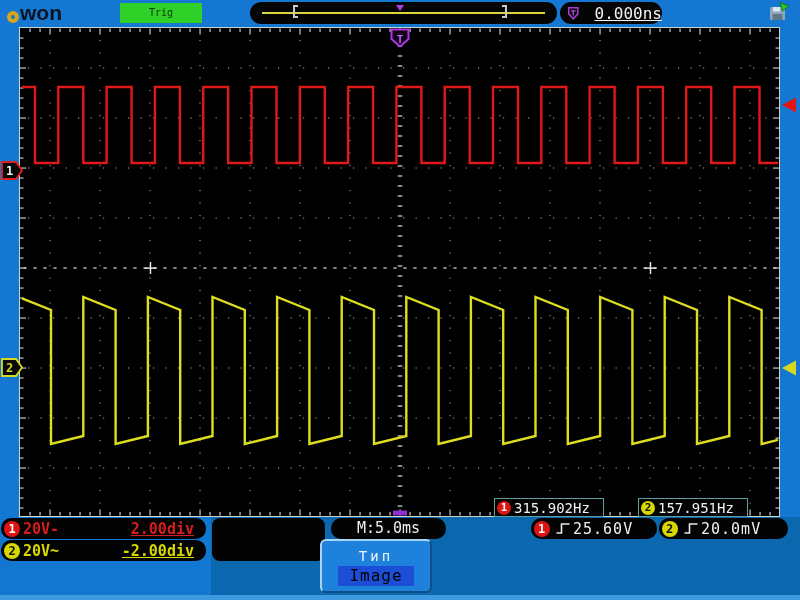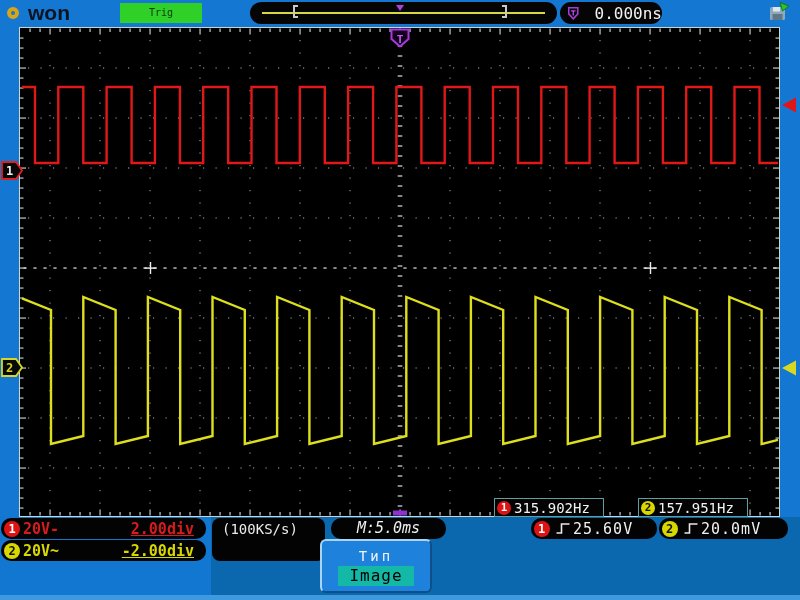--- a/index.html
+++ b/index.html
@@ -4,34 +4,34 @@
 <style>
   html,body{margin:0;padding:0;background:#222;}
   .stage{position:relative;width:800px;height:600px;background:#1477d2;overflow:hidden;
          font-family:"DejaVu Sans Mono","Liberation Mono",monospace;}
   .stage *{box-sizing:border-box;}
   .screen{position:absolute;left:19px;top:27px;width:761px;height:490px;background:#000;}
   #gfx{position:absolute;left:0;top:0;width:800px;height:600px;pointer-events:none;}
 
   
   .topbar{position:absolute;left:0;top:0;width:800px;height:27px;}
-  .logo{position:absolute;left:7px;top:2px;display:flex;align-items:center;gap:9px;}
+  .logo{position:absolute;left:7px;top:2px;display:flex;align-items:flex-end;gap:1px;}
   .logo-o{width:12px;height:12px;border:4px solid #d9a516;border-radius:50%;display:inline-block;}
   .logo-txt{font-family:"Liberation Sans",sans-serif;font-weight:bold;font-size:21px;line-height:21px;color:#0a1420;}
   .trig-badge{position:absolute;left:120px;top:3px;width:82px;height:20px;background:#2fd028;border-radius:0;
               color:#0c3a0c;font-size:10px;text-align:center;line-height:20px;}
   .trigpos{position:absolute;left:250px;top:2px;width:307px;height:22px;background:#050505;border-radius:11px;}
   .tp-line{position:absolute;left:12px;top:10px;width:283px;height:2px;background:#d8d840;}
   .tp-br{position:absolute;top:3px;width:5px;height:13px;}
   .tp-brl{left:43px;border-left:2px solid #c8c8c8;border-top:2px solid #c8c8c8;border-bottom:2px solid #c8c8c8;}
   .tp-brr{left:252px;border-right:2px solid #c8c8c8;border-top:2px solid #c8c8c8;border-bottom:2px solid #c8c8c8;}
   .tp-arrow{position:absolute;left:146px;top:3px;width:0;height:0;
             border-left:4px solid transparent;border-right:4px solid transparent;border-top:6px solid #b040e0;}
   .timepill{position:absolute;left:560px;top:2px;width:102px;height:22px;background:#050505;border-radius:11px;
-            display:flex;align-items:center;gap:16px;padding-left:8px;color:#f2f2f2;font-size:16px;}
+            display:flex;align-items:center;gap:16px;padding-left:8px;color:#f2f2f2;font-size:16px;text-decoration:underline;}
   .saveicon{position:absolute;left:768px;top:2px;}
 
   
   .freq{position:absolute;height:19px;background:#030303;border:1px solid #5f9f9f;display:flex;align-items:center;
         font-size:14px;color:#f2f2f2;}
   .freq1{left:494px;top:498px;width:110px;}
   .freq2{left:638px;top:498px;width:110px;}
 
   
   .bbar{position:absolute;left:0;top:517px;width:800px;height:83px;background:#0c68ae;}
@@ -44,34 +44,34 @@
   .chrow .pos{margin-left:auto;margin-right:12px;text-decoration:underline;}
   .cbadge{width:16px;height:16px;border-radius:50%;text-align:center;line-height:16px;font-size:12px;
           font-weight:bold;margin:0 3px 0 3px;flex:0 0 auto;}
   .c1{background:#dc1414;color:#fff;}
   .c2{background:#d8d800;color:#111;}
   .freq .cbadge{width:14px;height:14px;line-height:14px;font-size:11px;margin:0 3px 0 2px;}
   .acq{position:absolute;left:212px;top:1px;width:113px;height:43px;background:#030303;border-radius:8px;
        color:#ececec;font-size:14px;line-height:21px;padding:1px 0 0 6px;}
   .acq .l1{padding-left:4px;}
   .tbase{position:absolute;left:331px;top:1px;width:115px;height:21px;background:#030303;border-radius:10px;
-         color:#f0f0f0;font-size:15px;text-align:center;line-height:21px;font-style:italic;}
+         color:#f0f0f0;font-size:15px;text-align:center;line-height:21px;}
   .tpill{position:absolute;top:1px;height:21px;background:#030303;border-radius:10px;display:flex;
          align-items:center;color:#f0f0f0;font-size:15px;letter-spacing:1px;}
   .tpill1{left:531px;width:126px;}
   .tpill2{left:659px;width:129px;}
   .edgeicon{margin:0 2px;flex:0 0 auto;}
 
   
   .btn{position:absolute;background:#1e82dc;border:2px solid;border-color:#a9d5f5 #0f4f88 #0f4f88 #a9d5f5;
        border-radius:6px;font-size:14px;}
   .btn-type{left:320px;top:539px;width:112px;height:54px;color:#f4f4f4;text-align:center;}
   .btn-type .t{margin-top:7px;letter-spacing:3px;}
   .btn-type .v{position:absolute;left:50%;transform:translateX(-50%);bottom:5px;width:76px;height:20px;
-               background:#14b8a6;color:#000;font-size:16px;line-height:20px;letter-spacing:1px;}
+               background:#1d4ed8;color:#000;font-size:16px;line-height:20px;letter-spacing:1px;}
   .btn-save{left:600px;top:541px;width:90px;height:50px;color:#0a0a0a;text-align:center;line-height:44px;letter-spacing:2px;}
 </style>
 </head>
 <body>
 
 <div class="stage">
 
   <div class="screen"></div>
 
   <svg id="gfx" viewBox="0 0 800 600">
@@ -1517,21 +1517,20 @@
       <span class="cbadge c1">1</span>
       <span>20V-</span>
       <span class="pos">2.00div</span>
     </div>
     <div class="chrow chrow2">
       <span class="cbadge c2">2</span>
       <span>20V~</span>
       <span class="pos">-2.00div</span>
     </div>
     <div class="acq">
-      <div class="l1">(100KS/s)</div>
     </div>
     <div class="tbase">M:5.0ms</div>
     <div class="tpill tpill1">
       <span class="cbadge c1">1</span>
       <svg class="edgeicon" width="16" height="13" viewBox="0 0 16 13">
         <path d="M1.5,11 H6.5 V2 H14.5" stroke="#e8e8e8" stroke-width="1.6" fill="none"></path>
       </svg>
       <span>25.60V</span>
     </div>
     <div class="tpill tpill2">

